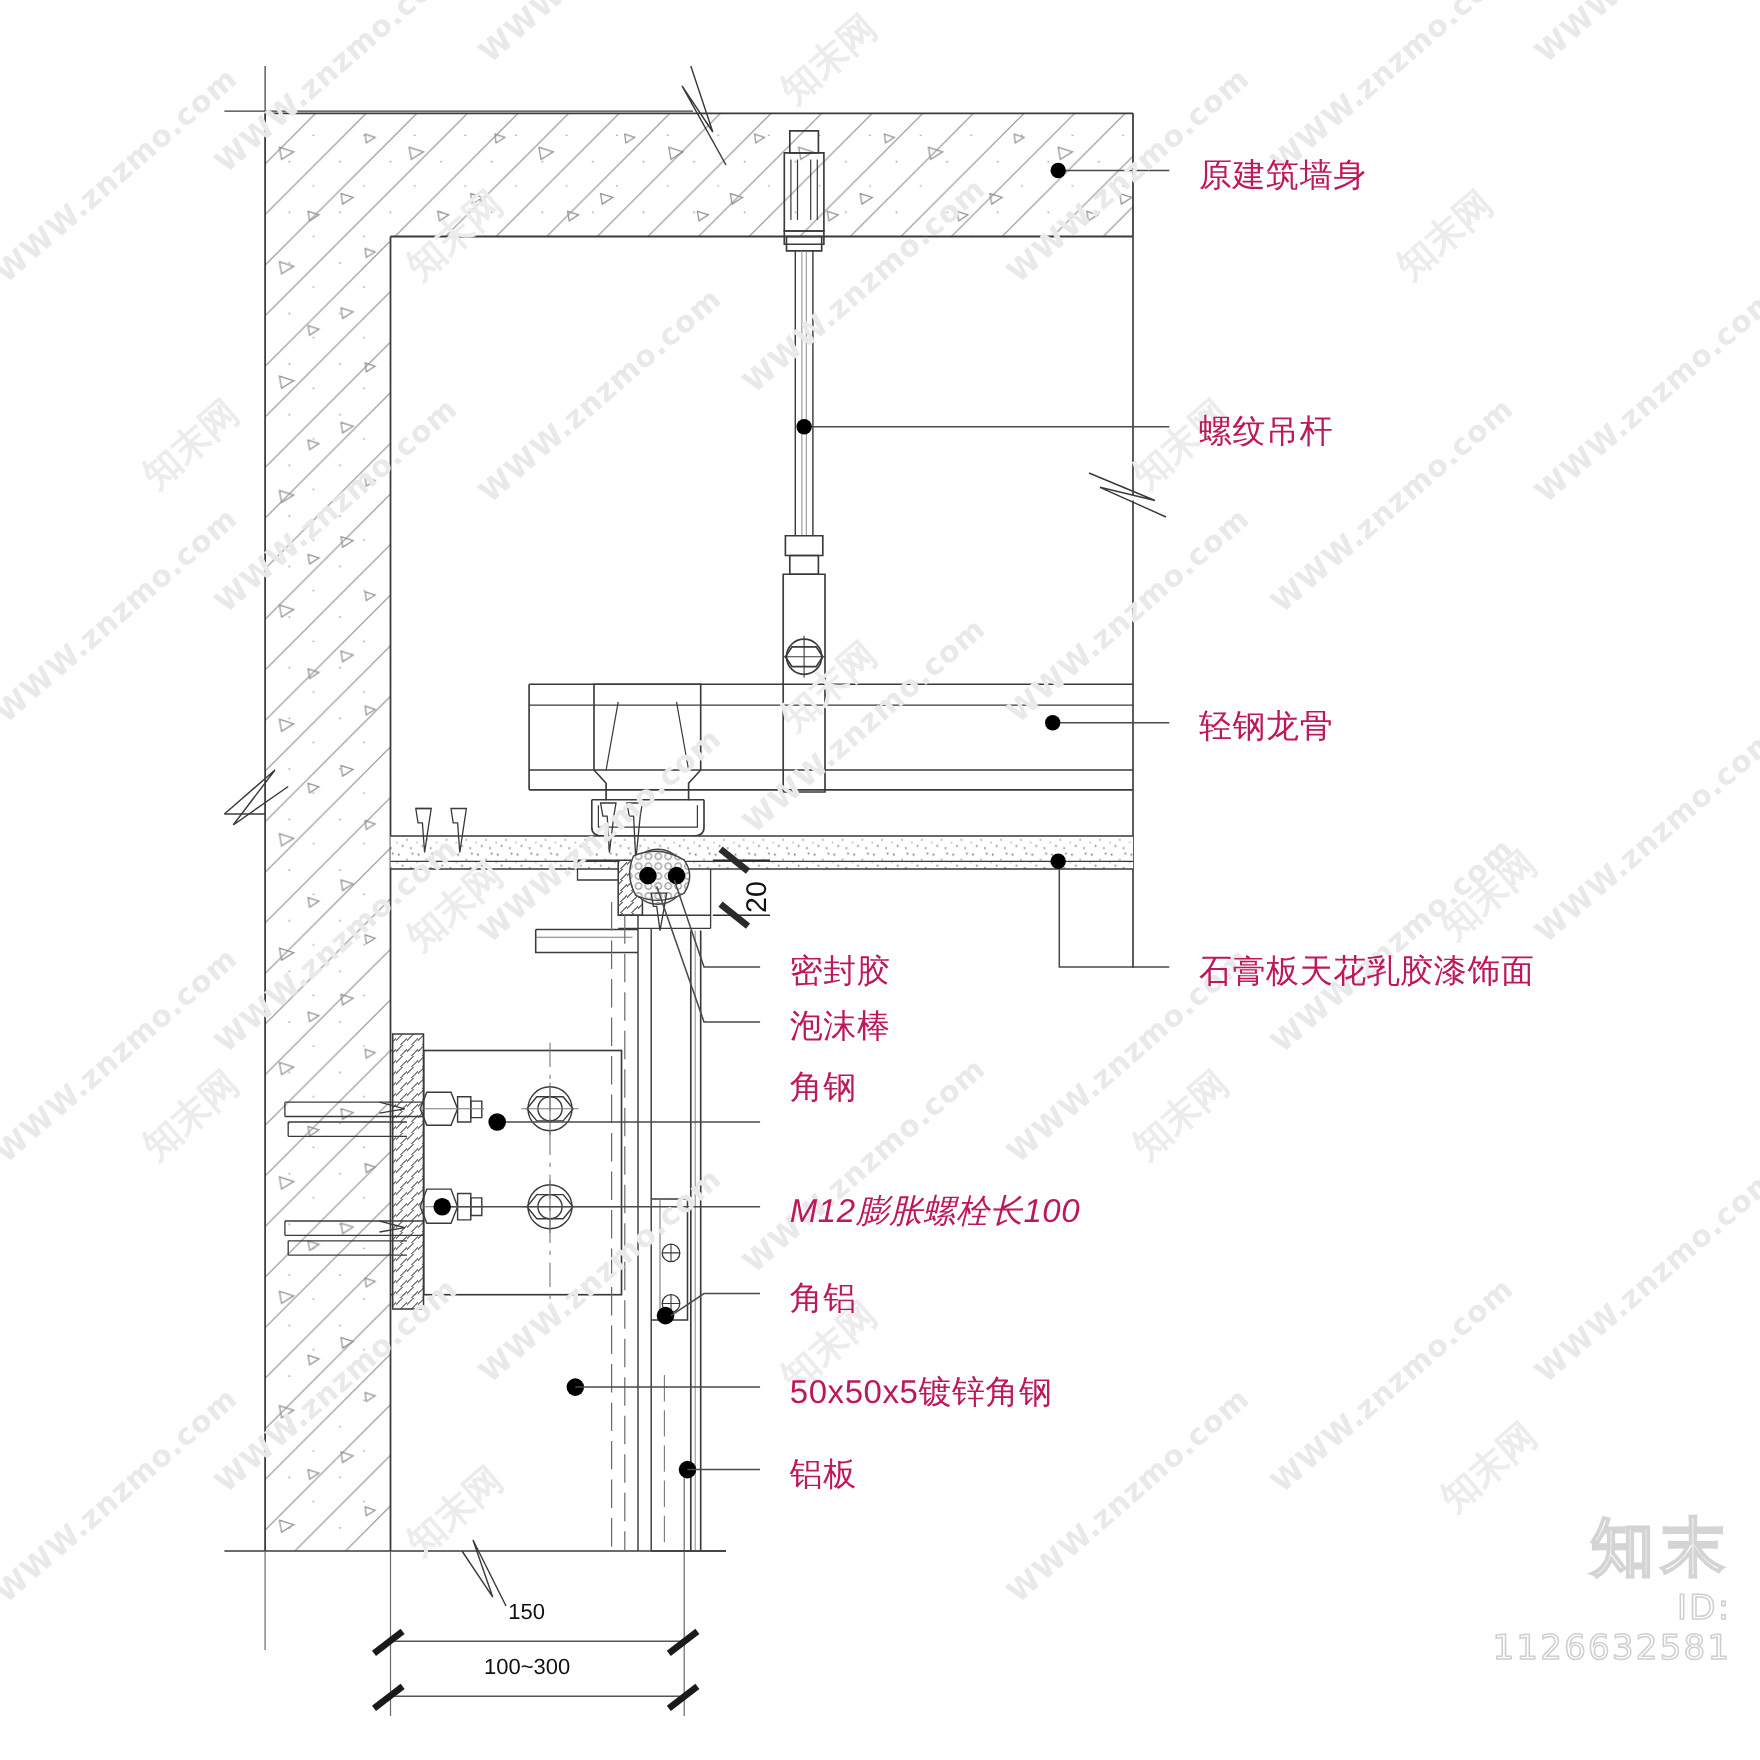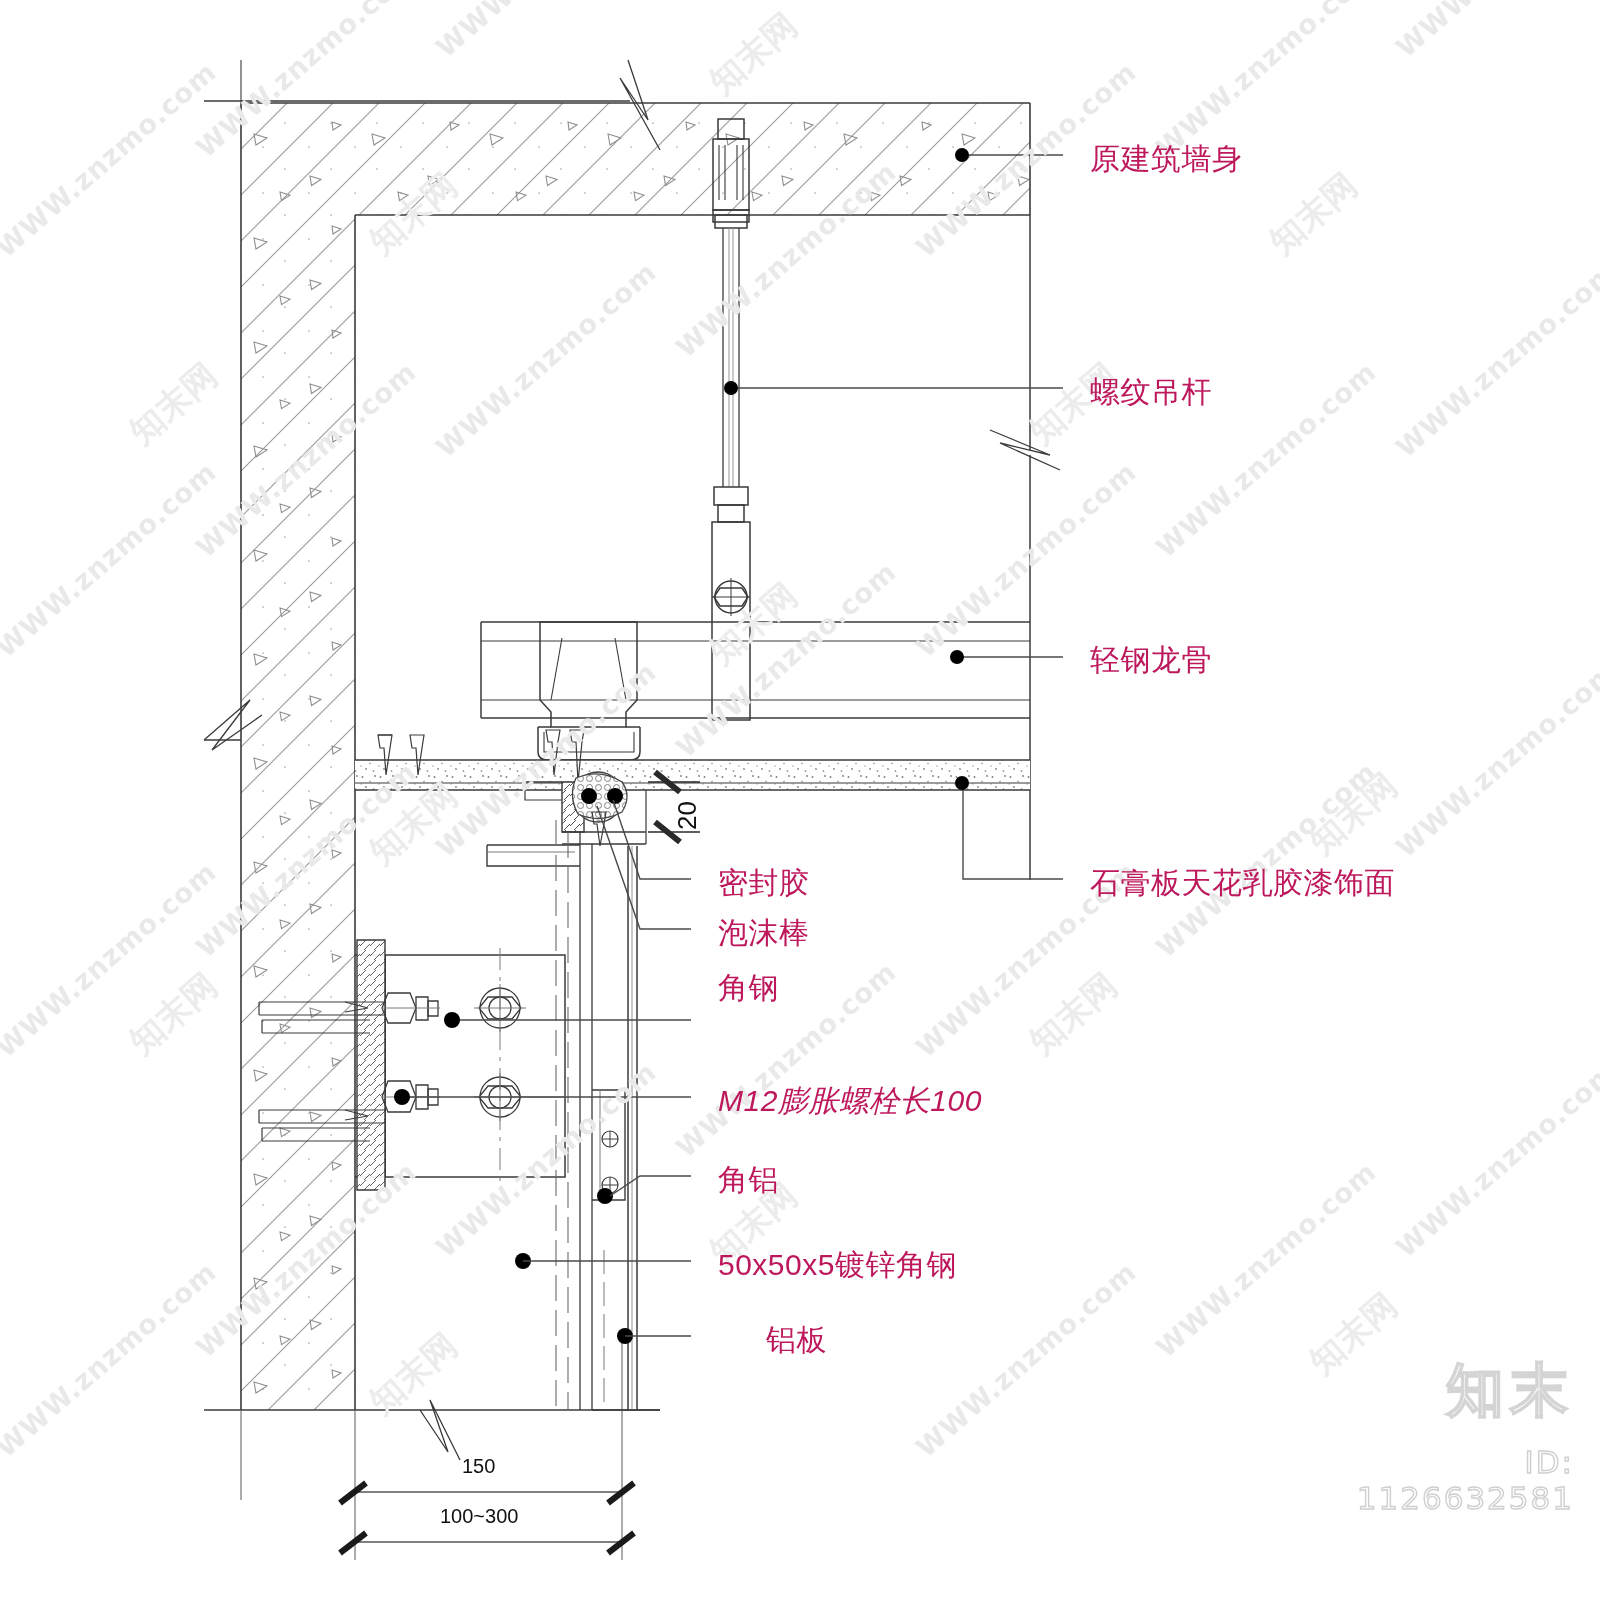--- a/index.html
+++ b/index.html
@@ -87,21 +87,21 @@
   #brand .bmark {
     font-size: 58px;
     font-weight: 700;
     color: #ffffff;
     -webkit-text-stroke: 1.6px #d4d4d4;
     letter-spacing: 6px;
     font-family: "Liberation Sans", sans-serif;
     line-height: 1.05;
   }
   #brand .bid {
-    margin-top: 23px;
+    margin-top: 6px;
     font-size: 31px;
     color: #ffffff;
     -webkit-text-stroke: 1.4px #cfcfcf;
     letter-spacing: 2px;
     font-family: "DejaVu Sans", sans-serif;
   }
 </style>
 </head>
 <body>
 
@@ -409,21 +409,21 @@
   <div class="label" style="left:1090px; top:139px;">原建筑墙身</div>
   <div class="label" style="left:1090px; top:372px;">螺纹吊杆</div>
   <div class="label" style="left:1090px; top:640px;">轻钢龙骨</div>
   <div class="label" style="left:1090px; top:863px;">石膏板天花乳胶漆饰面</div>
   <div class="label" style="left:718px;  top:863px;">密封胶</div>
   <div class="label" style="left:718px;  top:913px;">泡沫棒</div>
   <div class="label" style="left:718px;  top:968px;font-family:Liberation Serif, serif;">角钢</div>
   <div class="label" style="left:718px;  top:1081px;font-style:italic;">M12膨胀螺栓长100</div>
   <div class="label" style="left:718px;  top:1160px;">角铝</div>
   <div class="label" style="left:718px;  top:1245px;">50x50x5镀锌角钢</div>
-  <div class="label" style="left:718px;  top:1320px;margin-left:48px;">铝板</div>
+  <div class="label" style="left:718px;  top:1320px;">铝板</div>
 
   <div class="rot-dim" style="left:672px; top:830px;">20</div>
   <div class="dimtext" style="left:462px; top:1455px;">150</div>
   <div class="dimtext" style="left:440px; top:1505px;">100~300</div>
 
   <div id="brand">
     <div class="bmark">知末</div>
     <div class="bid">ID: 1126632581</div>
   </div>
 

